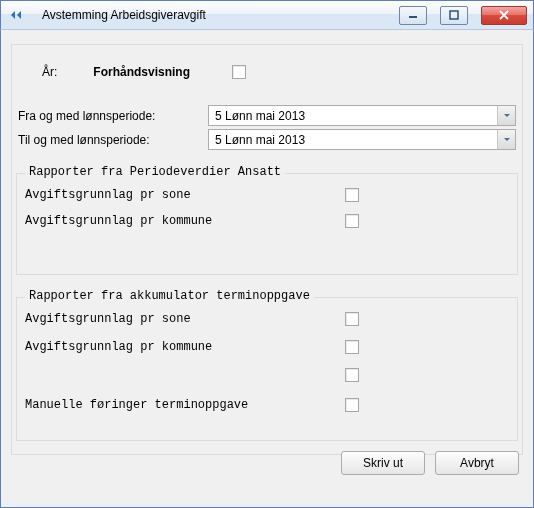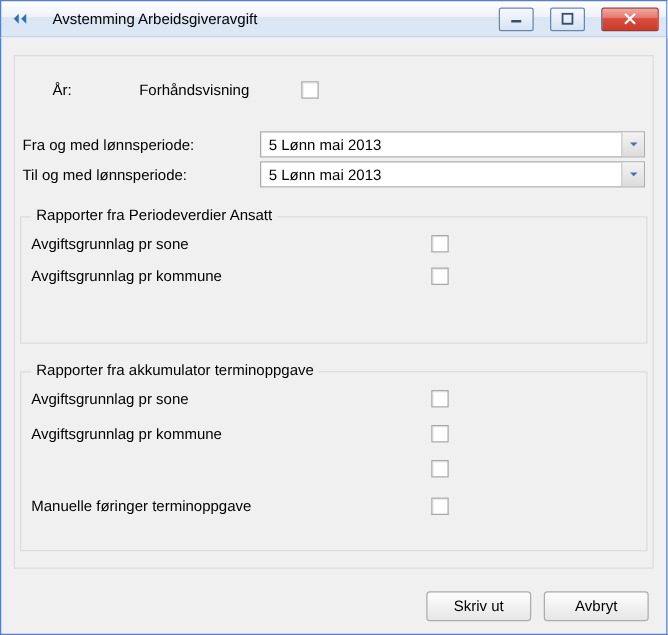--- a/index.html
+++ b/index.html
@@ -36,28 +36,28 @@
 
 
 .chk{width:14px;height:14px;border:1px solid #a7a7a7;background:#fff;box-shadow:inset 1px 1px 0 rgba(0,0,0,.08),inset -1px -1px 0 rgba(255,255,255,.7);box-sizing:border-box;cursor:default;}
 
 
 .dd{position:relative;height:21px;border:1px solid #acacac;background:#fff;box-sizing:border-box;display:flex;align-items:center;}
 .dd .ddtext{flex:1;padding:0 6px;white-space:nowrap;overflow:hidden;}
 .dd .ddbtn{width:17px;height:100%;background:linear-gradient(#f3f3f3,#dcdcdc);border-left:1px solid #c4c4c4;display:flex;align-items:center;justify-content:center;}
 
 
-.group{position:absolute;left:4px;right:4px;border:1px solid #dcdcdc;}
+.group{position:absolute;left:4px;right:4px;border:1px solid #dcdcdc;font-family:Liberation Mono, monospace;}
 .group .legend{position:absolute;top:-9px;left:8px;background:#f0f0f0;padding:0 4px;font-size:12px;}
 .grow{position:absolute;left:8px;right:8px;display:flex;align-items:center;}
 .grow .lbl{flex:0 0 auto;}
 .grow .chk{margin-left:auto;margin-right:150px;}
 
 
-.btnbar{position:absolute;right:14px;bottom:10px;display:flex;gap:10px;}
+.btnbar{position:absolute;right:14px;bottom:32px;display:flex;gap:10px;}
 .btn{min-width:84px;height:24px;padding:0 14px;border:1px solid #acacac;border-radius:3px;background:linear-gradient(#fdfdfd,#e6e6e6);font:inherit;cursor:default;}
 </style>
 </head>
 <body>
 
 <div class="titlebar">
   <span class="appicon">
     <svg width="16" height="16" viewBox="0 0 16 16">
         <path d="M2 8 L6 4 L6 12 Z" fill="#2f6fb3"></path>
         <path d="M8 8 L12 4 L12 12 Z" fill="#2f6fb3"></path>
@@ -80,21 +80,21 @@
         <path d="M2 1 L10 9 M10 1 L2 9" stroke="#fff" stroke-width="1.8"></path>
       </svg>
   </div>
 </div>
 
 <div class="client">
   <div class="panel">
 
     <div class="row" style="left:30px;top:20px;">
       <span class="lbl">År:</span>
-      <span class="lbl" style="margin-left:54px;">Forhåndsvisning</span>
+      <span class="lbl" style="margin-left:36px;font-weight:bold;">Forhåndsvisning</span>
       <span class="chk" style="margin-left:42px;"></span>
     </div>
 
     <div class="row" style="left:6px;top:60px;right:6px;">
       <span class="lbl" style="width:190px;">Fra og med lønnsperiode:</span>
       <div class="dd" style="flex:1;">
         <span class="ddtext">5  Lønn mai 2013</span>
         <span class="ddbtn">
             <span class="tri down"></span>
           </span>

